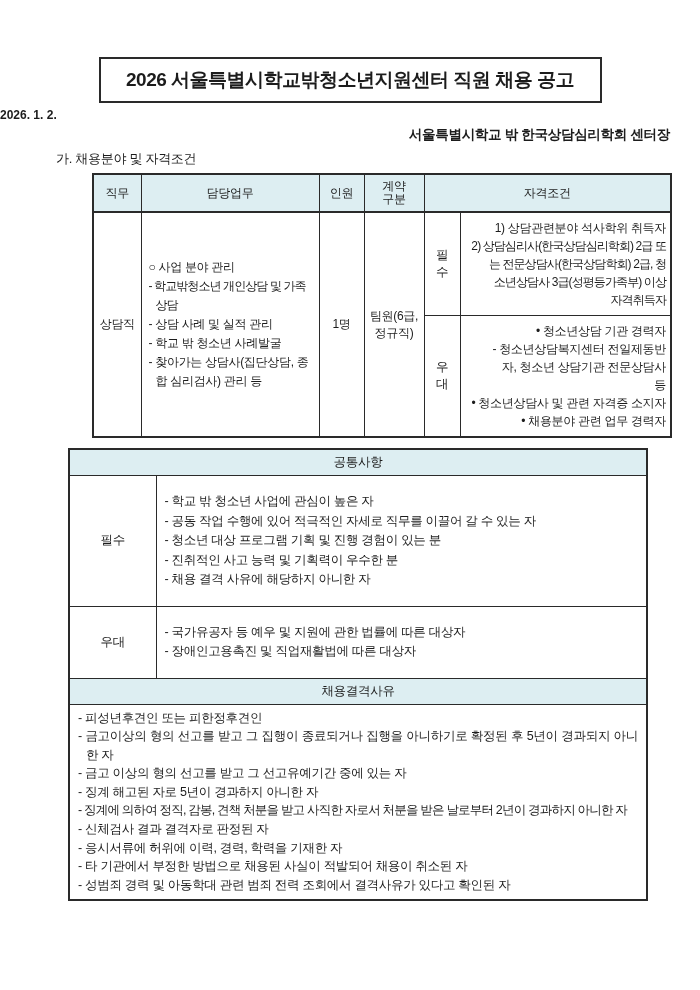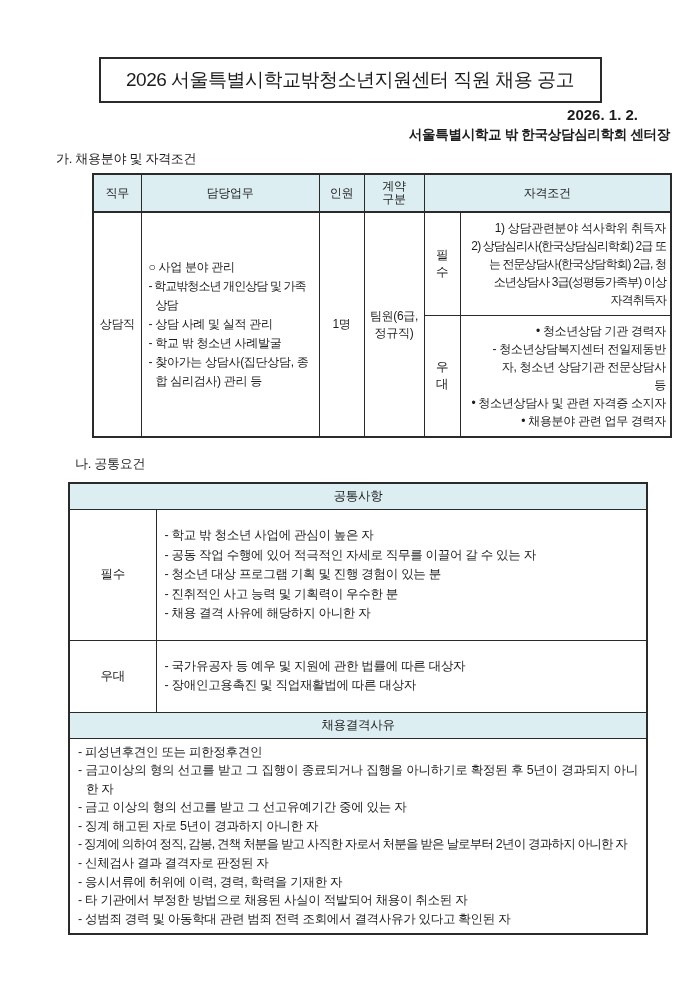--- a/index.html
+++ b/index.html
@@ -7,30 +7,30 @@
     width:700px; height:990px; background:#ffffff; overflow:hidden;
     font-family:"Liberation Sans","DejaVu Sans",sans-serif;
     color:var(--text,#1c1c1c);
     -webkit-font-smoothing:antialiased;
   }
   .page { width:700px; height:990px; box-sizing:border-box; }
 
   .title-box{
     width:503px; margin:57px auto 0; box-sizing:border-box;
     border:2px solid var(--border,#1f1f1f);
-    text-align:center; font-size:19px; font-weight:400;
+    text-align:center; font-size:19px; font-weight:700;
     padding:8px 4px; letter-spacing:-0.5px;
   }
   .intro{
     margin:11px 30px 0 30px; font-size:13.5px; line-height:21px;
     text-align:justify; text-indent:7px; letter-spacing:-0.3px;
   }
   .date-line{
-    text-align:right; margin:2px 62px 0 0;
-    font-weight:700; font-size:15px; line-height:20px;
+    margin:2px 62px 0 0;
+    font-weight:700; font-size:12px; line-height:20px;
   }
   .signer-line{
     text-align:right; margin:0 30px 0 0;
     font-weight:700; font-size:13.5px; line-height:20px; letter-spacing:-0.3px;
   }
   .h1{
     margin:11px 0 0 43px; font-size:13.5px; font-weight:700;
     line-height:17px; letter-spacing:-0.3px;
   }
   .h2a{ margin:5px 0 0 56px; font-size:13px; font-weight:400; line-height:17px; letter-spacing:-0.3px; }
@@ -142,21 +142,20 @@
               <div>•  청소년상담 기관 경력자</div>
               <div class="b2">- 청소년상담복지센터 전일제동반자, 청소년 상담기관 전문상담사 등</div>
               <div>•  청소년상담사 및 관련 자격증 소지자</div>
               <div>•  채용분야 관련 업무 경력자</div>
             </div>
         </td>
       </tr>
     </tbody>
   </table>
 
-  <div class="h2b">나. 공통요건</div>
 
   <table class="t2">
     <colgroup>
         <col style="width:87px">
         <col>
       </colgroup>
     <tbody>
       <tr>
         <th colspan="2">공통사항</th>
       </tr>

